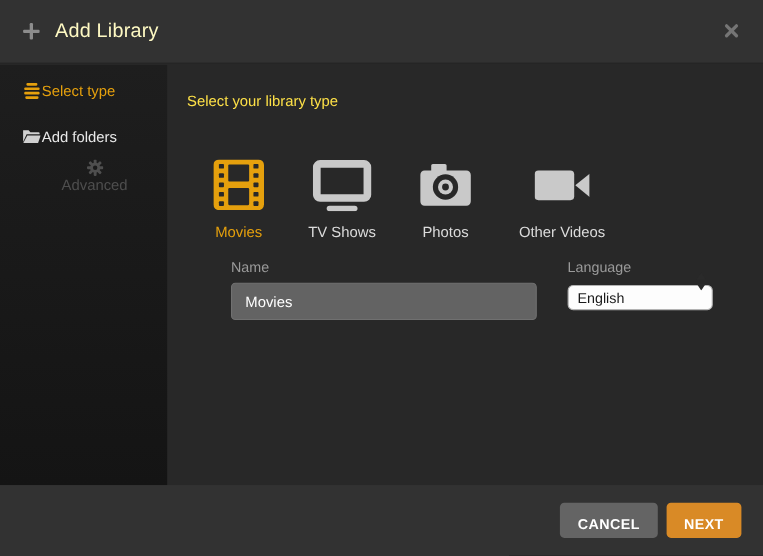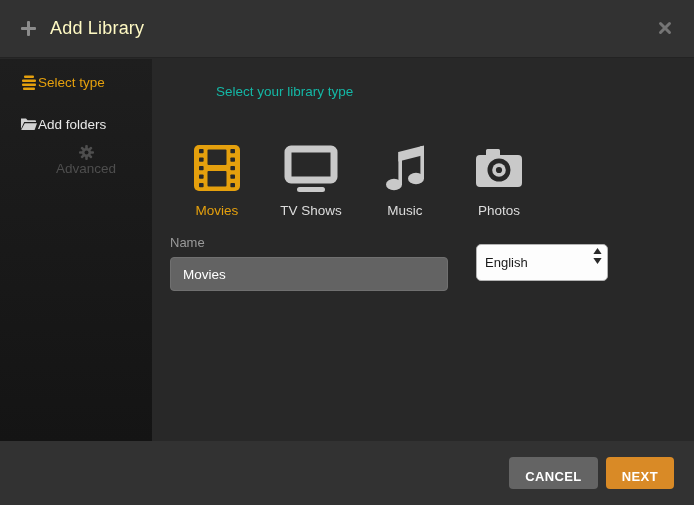--- a/index.html
+++ b/index.html
@@ -37,43 +37,43 @@
   }
   .side-item.active { color:#e5a00d; }
   .side-item.disabled { color:#4e4e4e; cursor:default;flex-direction:column; }
   .side-item .si { width:17px; display:flex; justify-content:center; }
 
   
   .main {
     position:absolute; left:152px; top:59px; right:0; bottom:64px;
     padding:24px 18px 0 18px;
   }
-  .section-title { color:#14b8a6; font-size:13.5px; line-height:17px;margin-left:46px; }
+  .section-title { color:#fde047; font-size:13.5px; line-height:17px; }
 
   .type-row { display:flex; margin-top:44px; }
   .type-item { width:94px; display:flex; flex-direction:column; align-items:center; cursor:pointer; }
   .type-item.wide { width:118px; }
   .type-item .glyph { height:48px; display:flex; align-items:center; justify-content:center; }
   .type-item .t-label { margin-top:11px; font-size:13.5px; color:#dcdcdc; }
   .type-item.selected .t-label { color:#e5a00d; }
 
   .name-section-title { margin-top:44px; }
 
   .fields-row { display:flex; margin-top:17px; }
   .field-label { color:#9a9a9a; font-size:13px; line-height:15px; }
-  .name-group { width:278px; }
+  .name-group { width:278px;margin-left:40px; }
   .name-group input {
     margin-top:7px; width:278px; height:34px;
     background:#636363; border:1px solid #707070; border-radius:4px;
     color:#ffffff; font-size:13.5px; padding:0 12px;
     font-family:"Liberation Sans", sans-serif; outline:none;
   }
   .lang-group { margin-left:28px; width:134px; position:relative; }
   .lang-group select {
-    margin-top:9px; width:132px; height:37px;
+    margin-top:9px; width:132px; height:23px;
     background:#fdfdfd; border:1px solid #b3b3b3; border-radius:5px;
     color:#1a1a1a; font-size:13px; padding:0 22px 0 8px;
     font-family:"Liberation Sans", sans-serif;
     -webkit-appearance:none; -moz-appearance:none; appearance:none; outline:none;
   }
   .stepper { position:absolute; right:8px; top:13px; pointer-events:none; display:flex; }
 
   
   .footer {
     position:absolute; left:0; right:0; bottom:0; height:64px;
@@ -185,55 +185,53 @@
       <div class="type-item">
         <span class="glyph">
           <svg width="54" height="47" viewBox="0 0 54 47">
             <rect x="4" y="4" width="46" height="31" rx="3" fill="none" stroke="#c9c9c9" stroke-width="7"></rect>
             <rect x="13" y="42" width="28" height="5" rx="2.5" fill="#c9c9c9"></rect>
           </svg>
         </span>
         <span class="t-label">TV Shows</span>
       </div>
 
-      <div class="type-item">
-        <span class="glyph">
-          <svg width="40" height="46" viewBox="0 0 40 46" fill="#c9c9c9">
-            <ellipse cx="9" cy="39.5" rx="8" ry="5.8"></ellipse>
-            <ellipse cx="31" cy="33.5" rx="8" ry="5.8"></ellipse>
-            <rect x="13.4" y="7" width="3.6" height="33"></rect>
-            <rect x="35.4" y="1" width="3.6" height="33"></rect>
-            <polygon points="13.4,7 39,0.5 39,10 13.4,16.5"></polygon>
-          </svg>
-        </span>
-        <span class="t-label">Music</span>
-      </div>
 
       <div class="type-item">
         <span class="glyph">
           <svg width="47" height="40" viewBox="0 0 47 40">
             <path fill="#c9c9c9" d="M10 7V2.5A1.5 1.5 0 0 1 11.5 1h11A1.5 1.5 0 0 1 24 2.5V7h18a4 4 0 0 1 4 4v24a4 4 0 0 1-4 4H4a4 4 0 0 1-4-4V11a4 4 0 0 1 4-4h6z"></path>
             <circle cx="23" cy="22" r="11.5" fill="#282828"></circle>
             <circle cx="23" cy="22" r="6.8" fill="#c9c9c9"></circle>
             <circle cx="23" cy="22" r="3.1" fill="#282828"></circle>
           </svg>
         </span>
         <span class="t-label">Photos</span>
       </div>
 
+      <div class="type-item wide">
+        <span class="glyph">
+          <svg width="50" height="31" viewBox="0 0 50 31" fill="#c9c9c9">
+            <rect x="0" y="2" width="36" height="27" rx="3.5"></rect>
+            <polygon points="37,15.5 50,5 50,26"></polygon>
+          </svg>
+        </span>
+        <span class="t-label">Other Videos</span>
+      </div>
 
     </div>
 
 
     <div class="fields-row">
       <div class="name-group">
         <div class="field-label">Name</div>
         <input type="text" value="Movies" style="">
       </div>
       <div class="lang-group">
+        <div class="field-label">Language</div>
         <select>
           <option>English</option>
         </select>
         <span class="stepper">
           <svg width="9" height="16" viewBox="0 0 9 16" fill="#2a2a2a">
             <polygon points="4.5,0 8.6,6 0.4,6"></polygon>
             <polygon points="0.4,10 8.6,10 4.5,16"></polygon>
           </svg>
         </span>
       </div>

